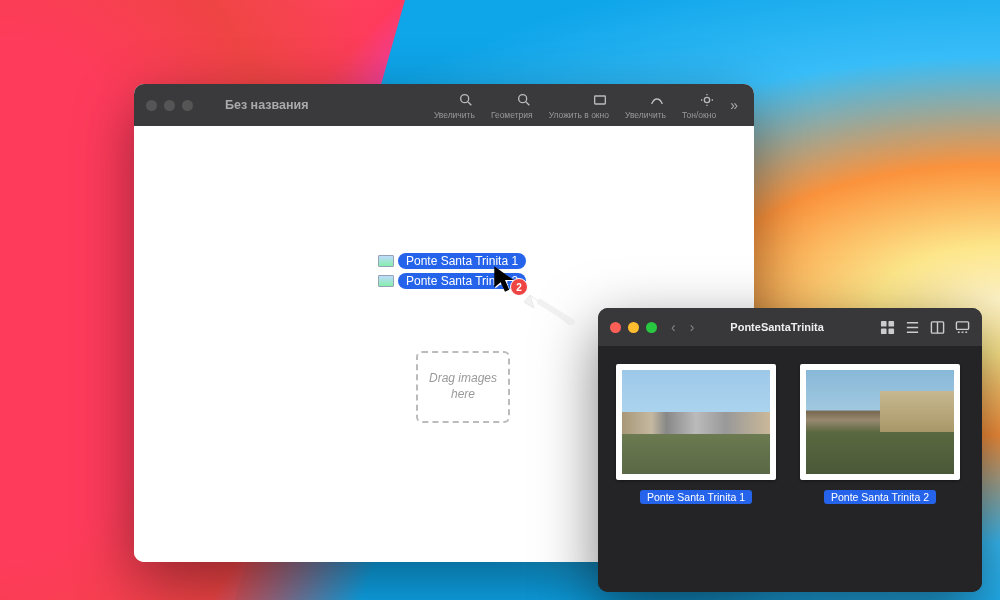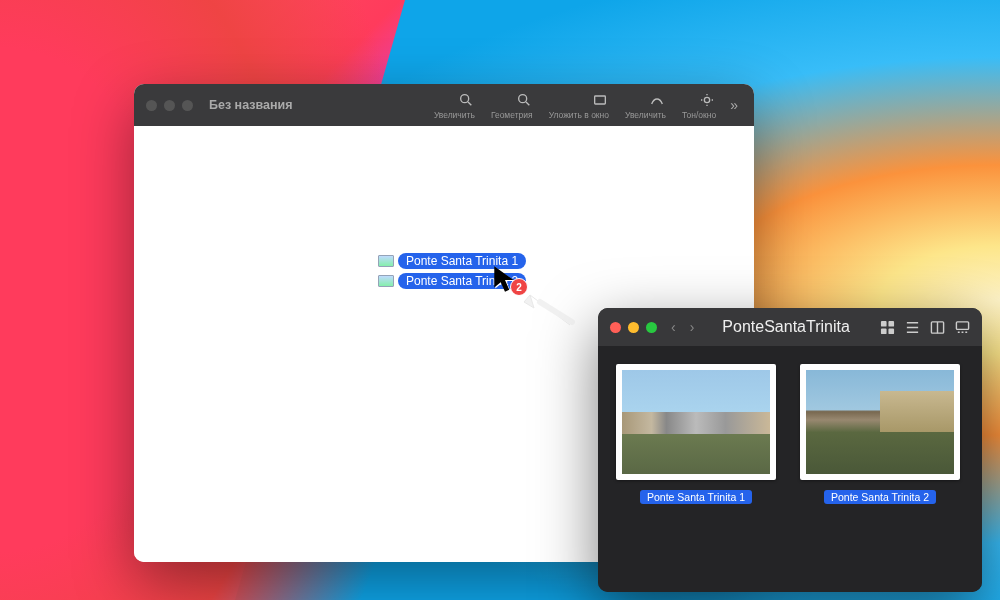--- a/index.html
+++ b/index.html
@@ -6,21 +6,21 @@
 body{width:1000px;height:600px;overflow:hidden;position:relative;background:#1a1a2e}
 .wallpaper{position:absolute;inset:0;background:linear-gradient(135deg,#ff5e62 0%,#ff3b5c 25%,#d946ef 35%,#38bdf8 55%,#0ea5e9 100%)}
 .wallpaper::before{content:"";position:absolute;top:0;right:0;width:85%;height:100%;background:radial-gradient(ellipse 140% 90% at 100% 50%,#fef3c7 0%,#fde68a 10%,#fb923c 25%,#38bdf8 45%,#0ea5e9 65%);clip-path:polygon(30% 0,100% 0,100% 100%,10% 100%)}
 .wallpaper::after{content:"";position:absolute;top:0;left:0;width:60%;height:100%;background:radial-gradient(ellipse 100% 140% at 0% 50%,#ff3b5c 0%,#ff3b5c 30%,#ef4444 50%,transparent 70%)}
 
 
 .win-editor{position:absolute;left:134px;top:84px;width:620px;height:478px;background:#fff;border-radius:10px;box-shadow:0 20px 60px rgba(0,0,0,.4);overflow:hidden}
 .win-editor .titlebar{height:42px;background:#3a3a3c;display:flex;align-items:center;padding:0 12px;gap:8px}
 .traffic{display:flex;gap:7px}
 .traffic span{width:11px;height:11px;border-radius:50%;background:#555}
-.win-editor .title{color:#aaa;font-size:12.5px;font-weight:600;margin-left:8px;margin-right:auto}
+.win-editor .title{color:#aaa;font-size:12.5px;font-weight:600;margin-left:24px;margin-right:auto}
 .toolbar{display:flex;gap:4px;align-items:center}
 .tbtn{display:flex;flex-direction:column;align-items:flex-end;gap:1px;padding:0 6px;cursor:pointer}
 .tbtn .ico{width:18px;height:18px;display:flex;align-items:center;justify-content:center;color:#bbb}
 .tbtn .lbl{color:#999;font-size:8.5px}
 .chev{color:#aaa;font-size:14px;padding:0 4px;cursor:pointer}
 .canvas{position:absolute;top:42px;left:0;right:0;bottom:0;background:#fff}
 
 
 .drag-row{position:absolute;display:flex;align-items:center;gap:4px;font-size:12px}
 .drag-row .thumb{width:16px;height:12px;background:linear-gradient(#bfdbfe,#86efac);border:1px solid #94a3b8;border-radius:1px}
@@ -36,21 +36,21 @@
 .ghost-arrow{position:absolute;left:520px;top:290px;width:60px;height:40px;opacity:.5;z-index:49}
 
 
 .win-finder{position:absolute;left:598px;top:308px;width:384px;height:284px;background:#2a2a2c;border-radius:10px;box-shadow:0 20px 60px rgba(0,0,0,.5);overflow:hidden}
 .win-finder .titlebar{height:38px;background:#38383a;display:flex;align-items:center;padding:0 12px;gap:8px}
 .traffic.color .r{background:#ff5f57}
 .traffic.color .y{background:#febc2e}
 .traffic.color .g{background:#28c840}
 .nav-arrows{display:flex;gap:14px;color:#888;font-size:14px;margin-left:6px}
 .nav-arrows span{cursor:pointer}
-.win-finder .title{color:#eee;font-size:16px;font-weight:400;margin-left:20px;margin-right:auto}
+.win-finder .title{color:#eee;font-size:11px;font-weight:700;margin-left:28px;margin-right:auto}
 .view-btns{display:flex;gap:10px;color:#ccc;font-size:13px}
 .view-btns span{cursor:pointer;display:flex;align-items:center}
 .win-finder .body{padding:18px 16px 12px;display:flex;gap:20px;justify-content:flex-start;background:#242426;height:calc(100% - 38px)}
 .file{display:flex;flex-direction:column;align-items:center;gap:10px;width:164px}
 .file .photo{width:160px;height:116px;background:#fff;border-radius:2px;padding:6px;box-shadow:0 1px 3px rgba(0,0,0,.4)}
 .file .photo .img{width:100%;height:100%;background:linear-gradient(to bottom,#9ec8e8 0%,#aad4ee 42%,#8a7a5a 44%,#b8a888 52%,#6b7a50 62%,#5a6845 100%);position:relative;overflow:hidden}
 .file .photo .img::before{content:"";position:absolute;left:0;right:0;top:40%;height:22%;background:linear-gradient(90deg,#a89878 0%,#c4b8a0 20%,#888 30%,#bbb 50%,#999 70%,#cab898 100%)}
 .file.two .photo .img{background:linear-gradient(to bottom,#88b8d8 0%,#a0c8e0 38%,#786850 40%,#988870 48%,#5a6840 60%,#4a5838 100%)}
 .file.two .photo .img::before{left:50%;top:20%;height:40%;background:linear-gradient(#c8b890,#a89868)}
 .file .fname{background:#2563eb;color:#fff;font-size:10.5px;padding:1px 7px;border-radius:3px;font-weight:500}
@@ -117,20 +117,23 @@
   </div>
   <div class="canvas">
     <div class="drag-row" style="left:244px;top:127px">
       <div class="thumb"></div>
       <div class="name">Ponte Santa Trinita 1</div>
     </div>
     <div class="drag-row" style="left:244px;top:147px">
       <div class="thumb"></div>
       <div class="name">Ponte Santa Trinita 2</div>
     </div>
+    <div class="dropzone">
+        <span>Drag images here</span>
+      </div>
   </div>
 </div>
 
 <svg class="ghost-arrow" viewBox="0 0 60 40">
   <path d="M50 35 L10 5 L14 18 L4 12 L10 5" fill="#e5e5e5" stroke="#d0d0d0"></path>
   <path d="M52 32 L20 12" stroke="#e5e5e5" stroke-width="6" stroke-linecap="round"></path>
 </svg>
 
 <div class="cursor">
   <svg viewBox="0 0 24 28">

